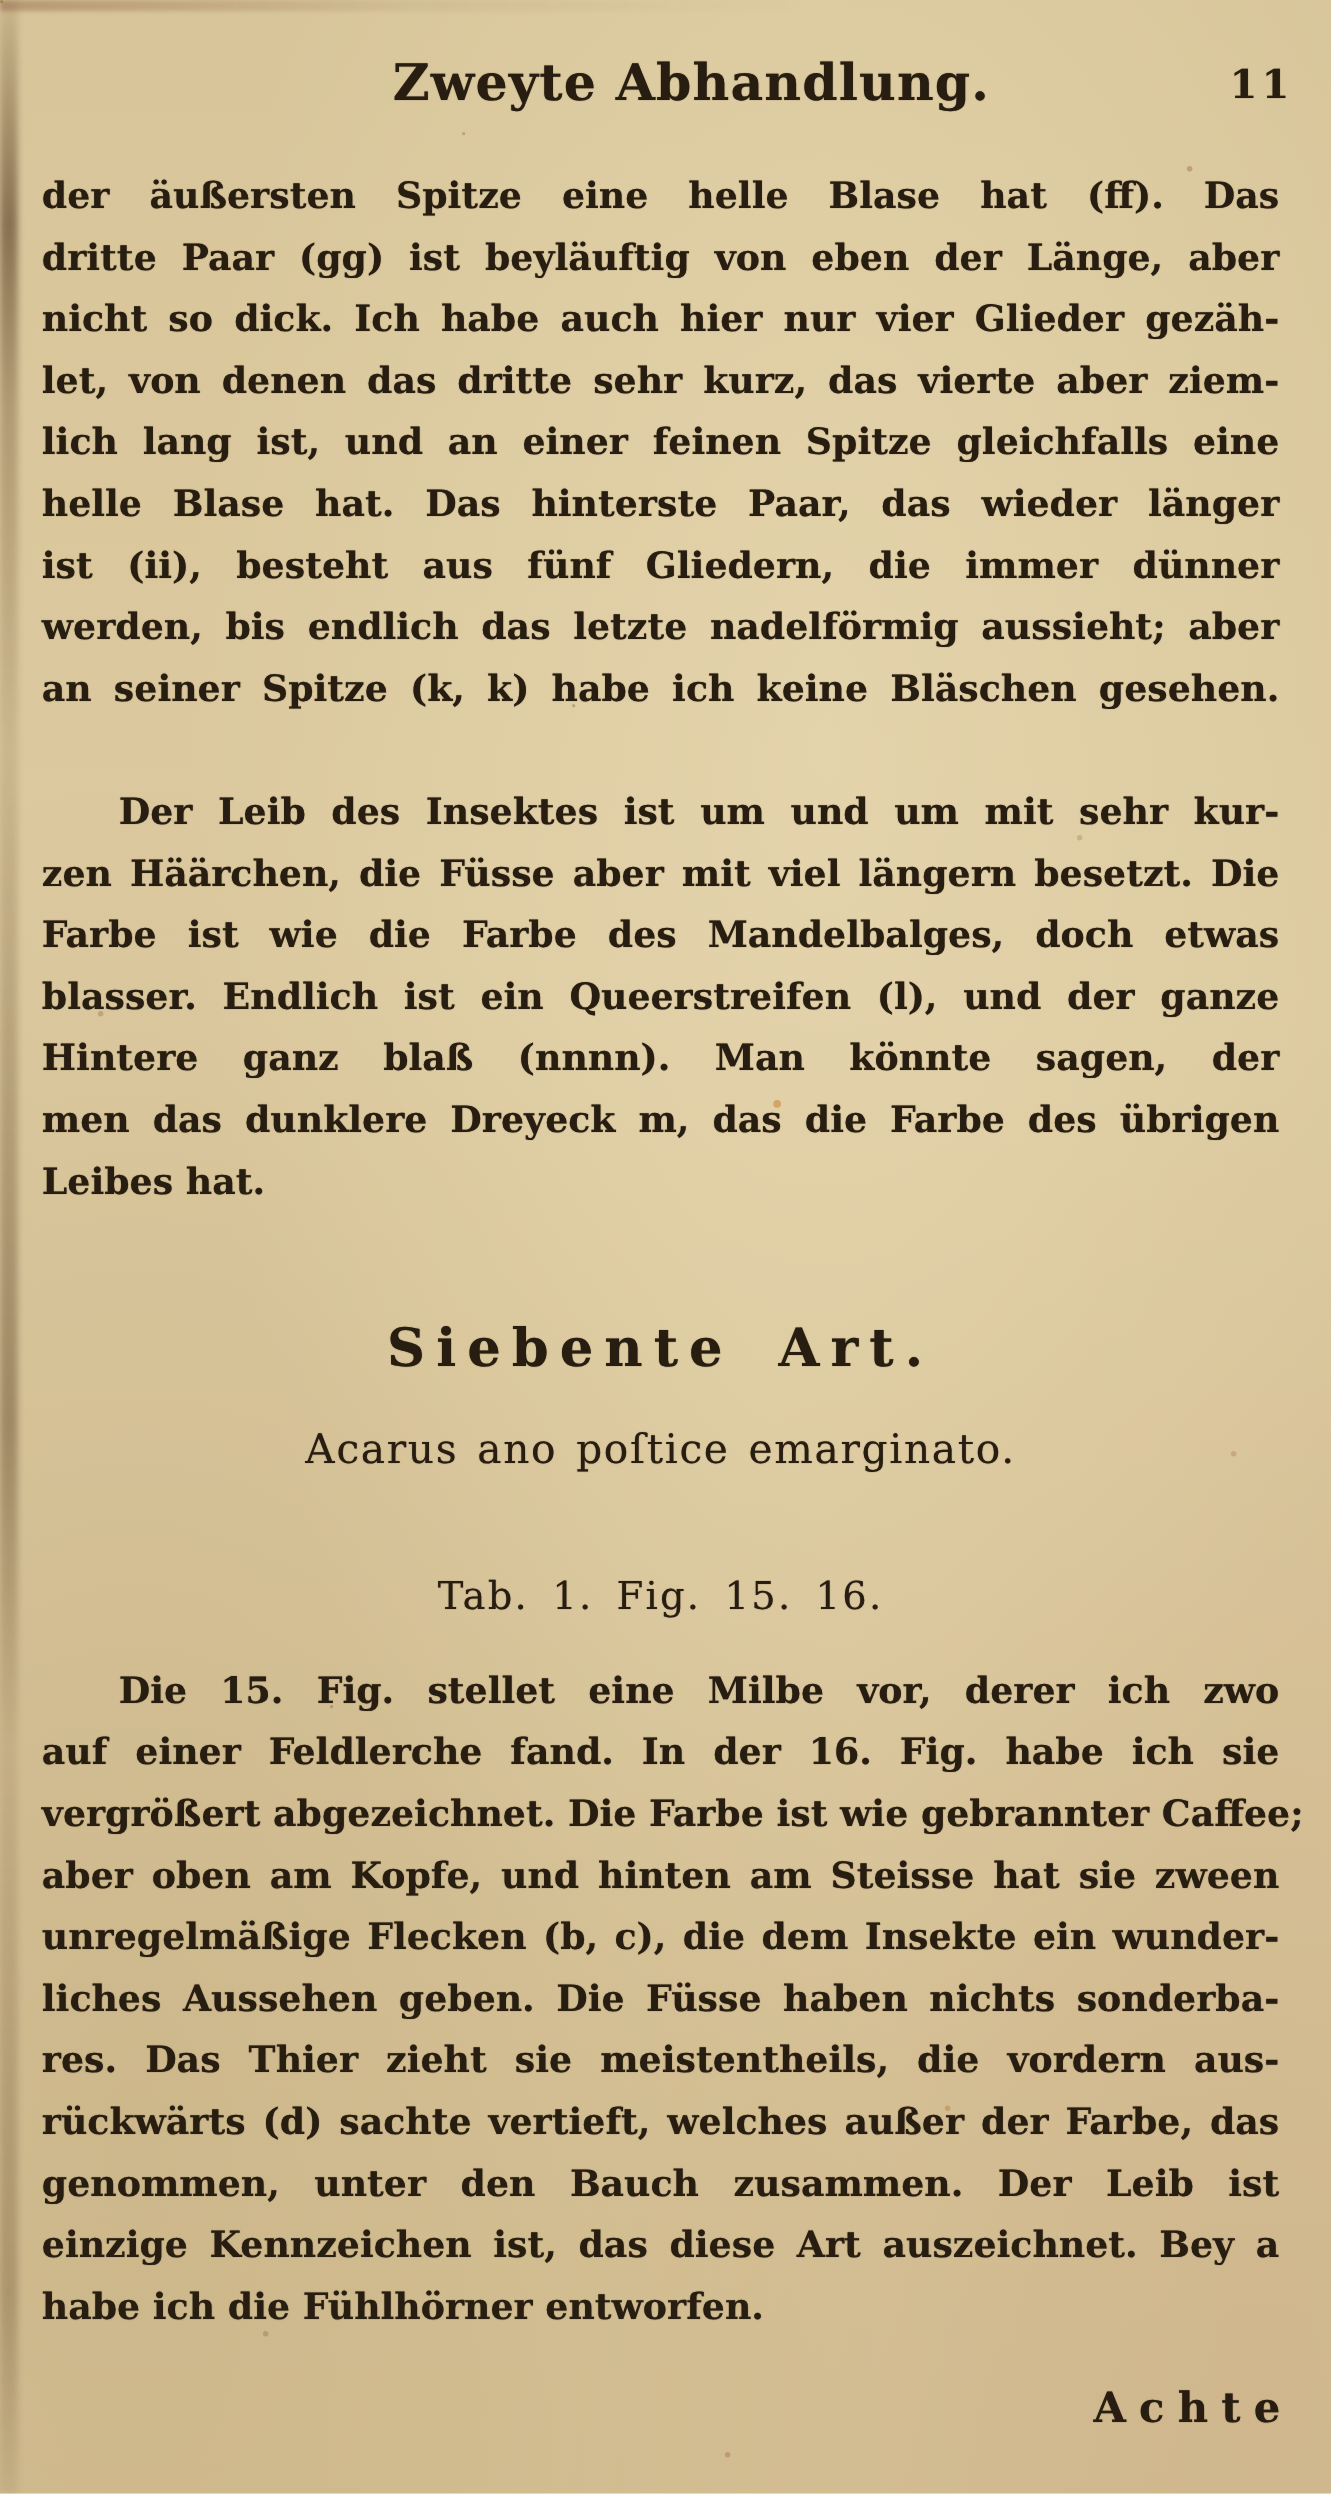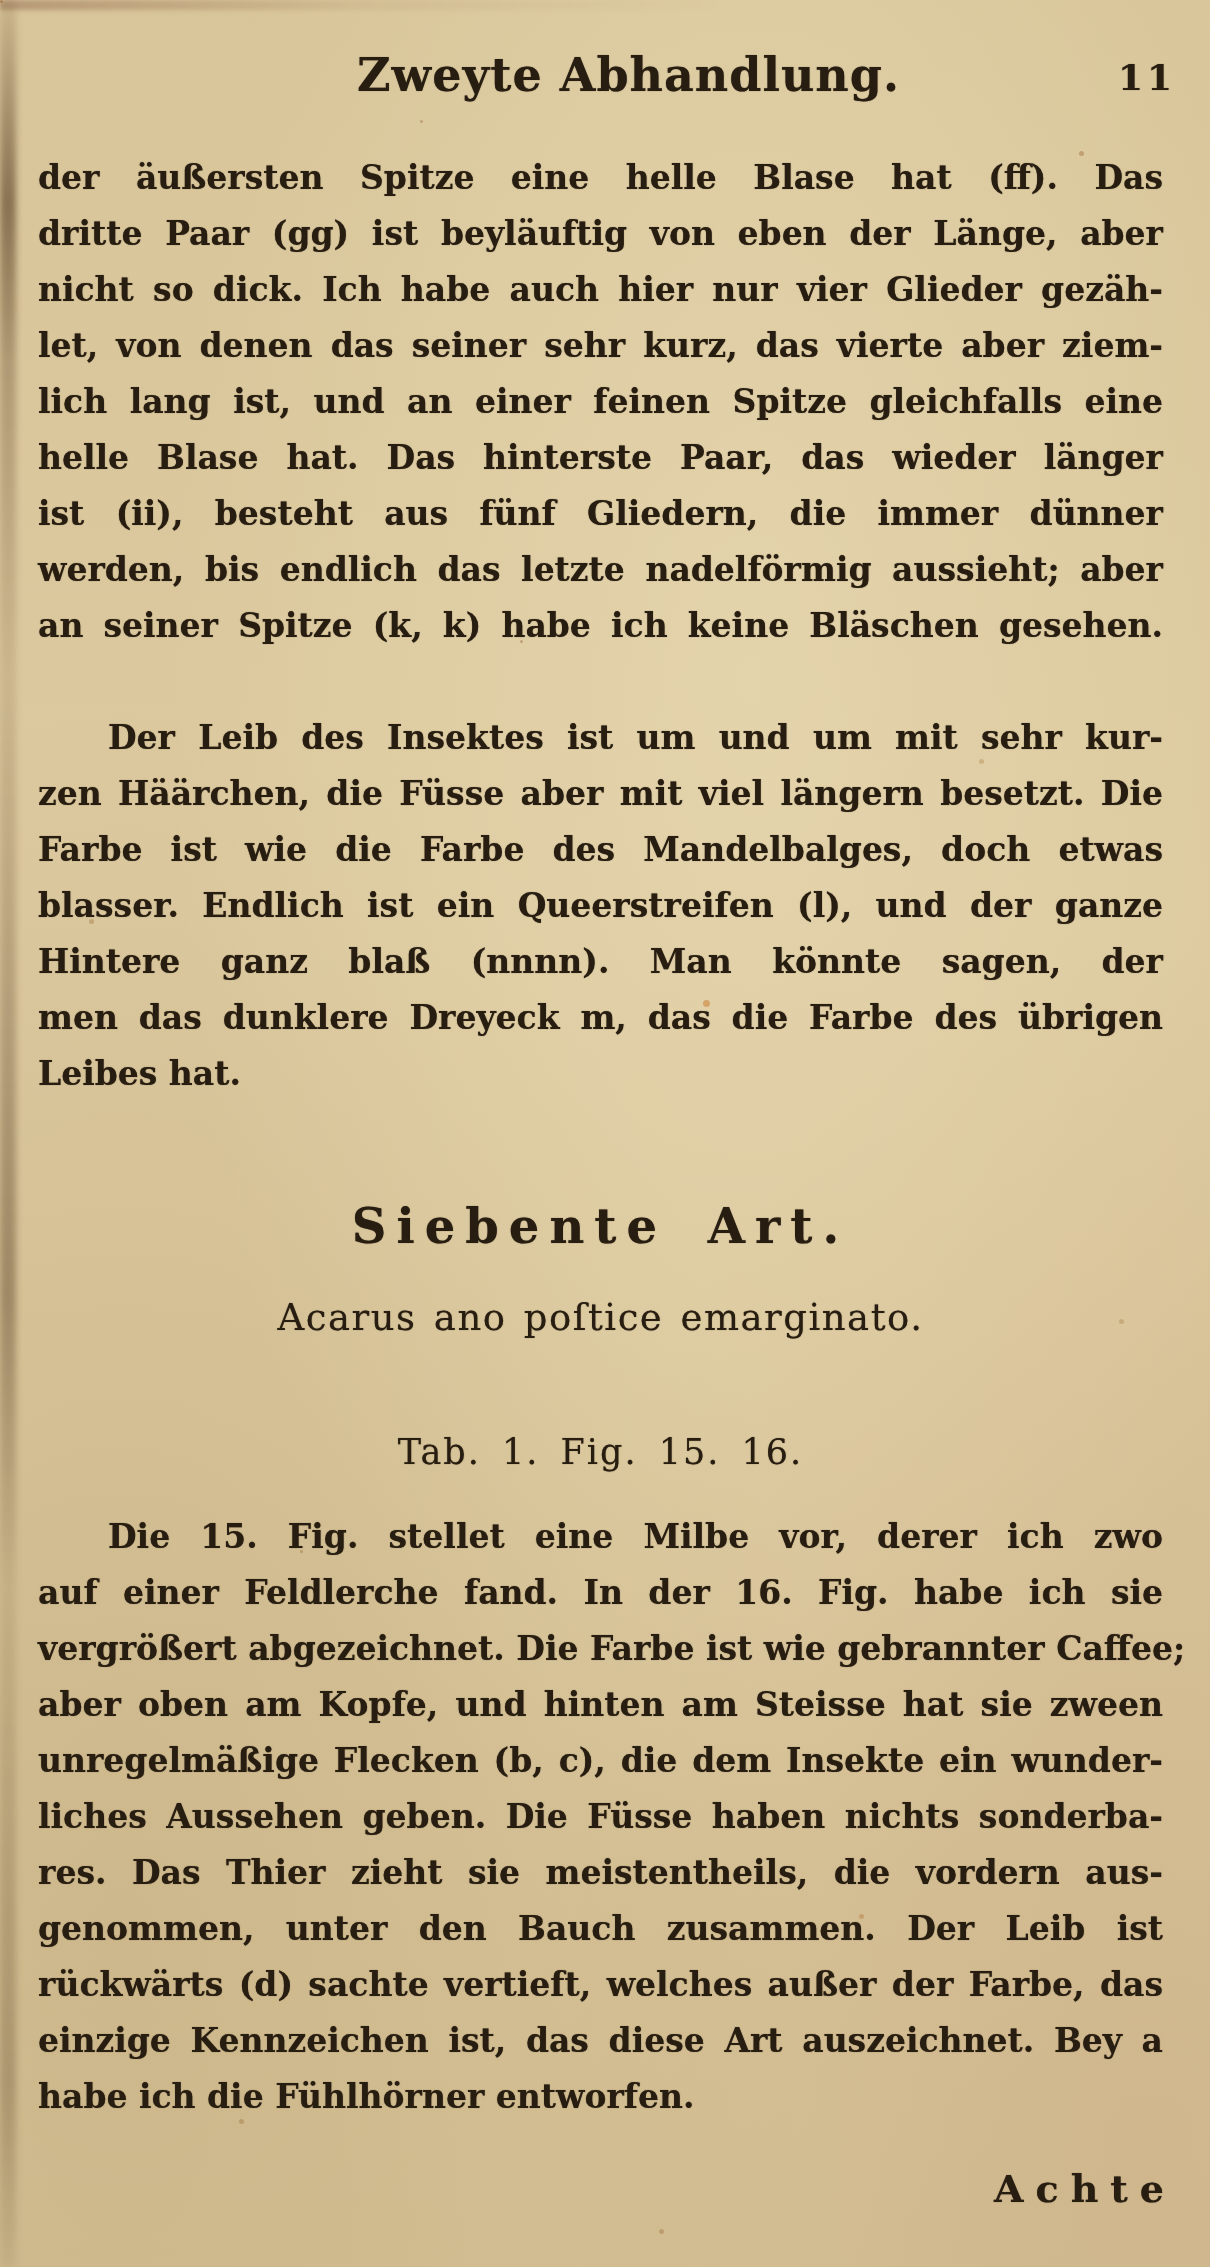--- a/index.html
+++ b/index.html
@@ -113,21 +113,21 @@
   <div class="speckles"></div>
 
   <div class="running-title ink">Zweyte Abhandlung.</div>
 
   <div class="page-number ink">11</div>
 
   <div class="para p1 ink">
       <div class="line">der äußersten Spitze eine helle Blase hat (ff). Das</div>
       <div class="line">dritte Paar (gg) ist beyläuftig von eben der Länge, aber</div>
       <div class="line">nicht so dick. Ich habe auch hier nur vier Glieder gezäh-</div>
-      <div class="line">let, von denen das seiner sehr kurz, das vierte aber ziem-</div>
+      <div class="line">let, von denen das dritte sehr kurz, das vierte aber ziem-</div>
       <div class="line">lich lang ist, und an einer feinen Spitze gleichfalls eine</div>
       <div class="line">helle Blase hat. Das hinterste Paar, das wieder länger</div>
       <div class="line">ist (ii), besteht aus fünf Gliedern, die immer dünner</div>
       <div class="line">werden, bis endlich das letzte nadelförmig aussieht; aber</div>
       <div class="line">an seiner Spitze (k, k) habe ich keine Bläschen gesehen.</div>
     </div>
 
   <div class="para p2 indent endleft ink">
       <div class="line">Der Leib des Insektes ist um und um mit sehr kur-</div>
       <div class="line">zen Häärchen, die Füsse aber mit viel längern besetzt. Die</div>
@@ -145,20 +145,20 @@
   <div class="figure-line ink">Tab. 1. Fig. 15. 16.</div>
 
   <div class="para p3 indent endleft ink">
       <div class="line">Die 15. Fig. stellet eine Milbe vor, derer ich zwo</div>
       <div class="line">auf einer Feldlerche fand. In der 16. Fig. habe ich sie</div>
       <div class="line">vergrößert abgezeichnet. Die Farbe ist wie gebrannter Caffee;</div>
       <div class="line">aber oben am Kopfe, und hinten am Steisse hat sie zween</div>
       <div class="line">unregelmäßige Flecken (b, c), die dem Insekte ein wunder-</div>
       <div class="line">liches Aussehen geben. Die Füsse haben nichts sonderba-</div>
       <div class="line">res. Das Thier zieht sie meistentheils, die vordern aus-</div>
+      <div class="line">rückwärts (d) sachte vertieft, welches außer der Farbe, das</div>
       <div class="line">genommen, unter den Bauch zusammen. Der Leib ist</div>
-      <div class="line">rückwärts (d) sachte vertieft, welches außer der Farbe, das</div>
       <div class="line">einzige Kennzeichen ist, das diese Art auszeichnet. Bey a</div>
       <div class="line">habe ich die Fühlhörner entworfen.</div>
     </div>
 
   <div class="catchword ink">Achte</div>
 </div>
 
 </body></html>

